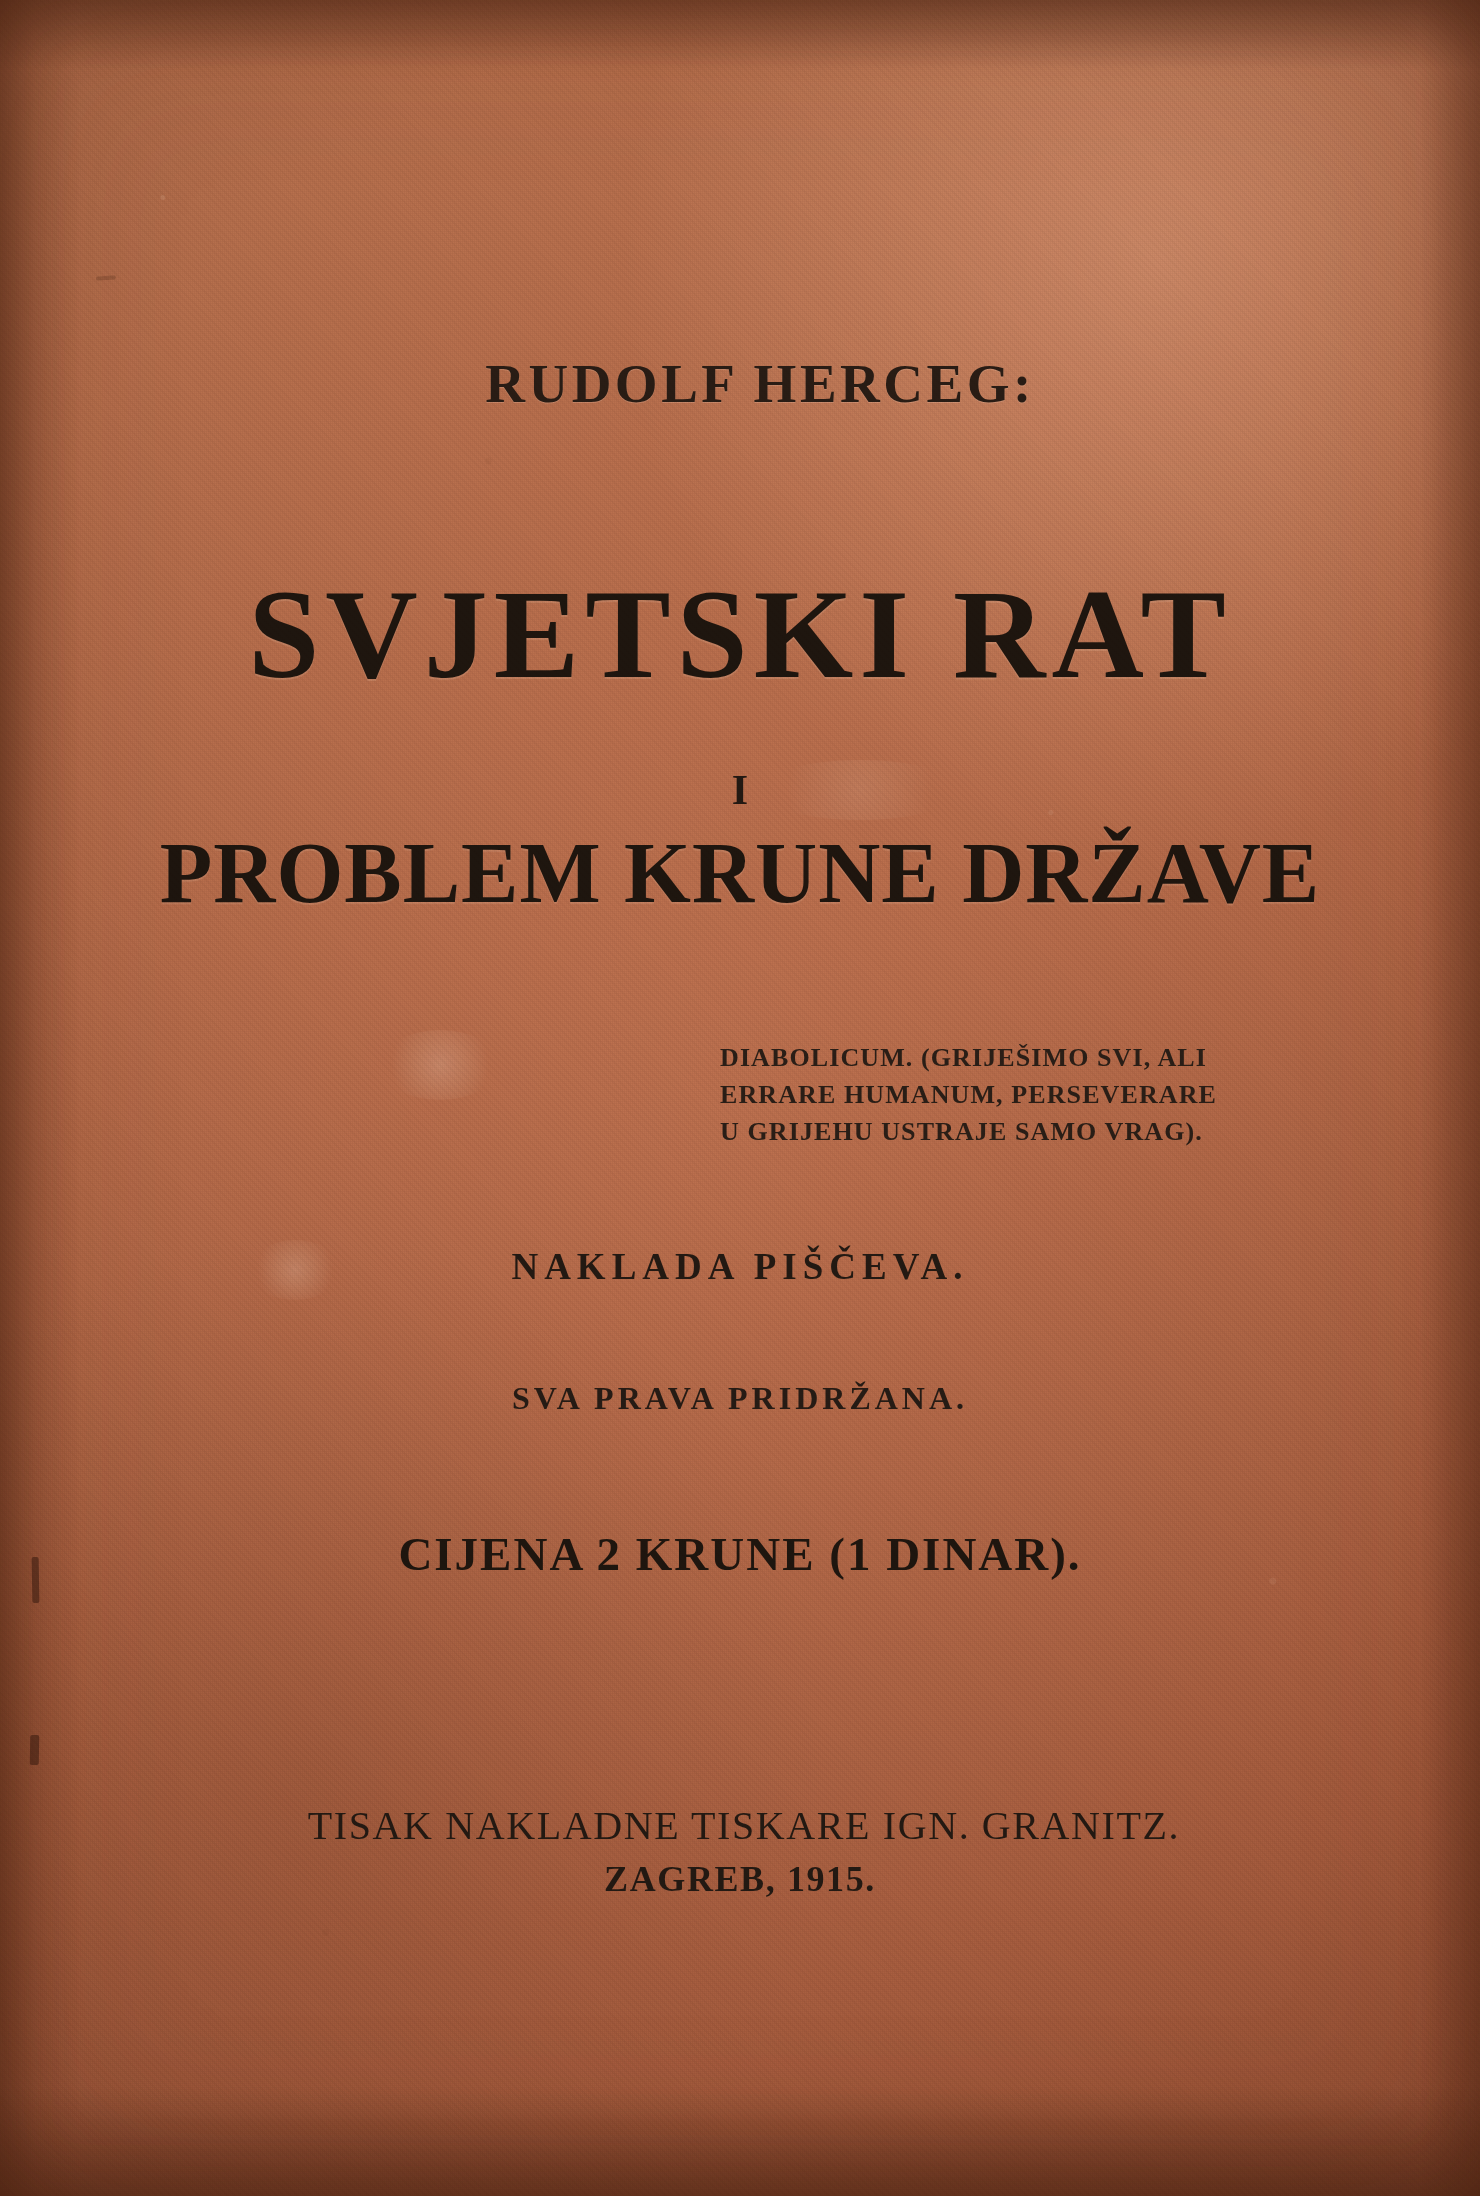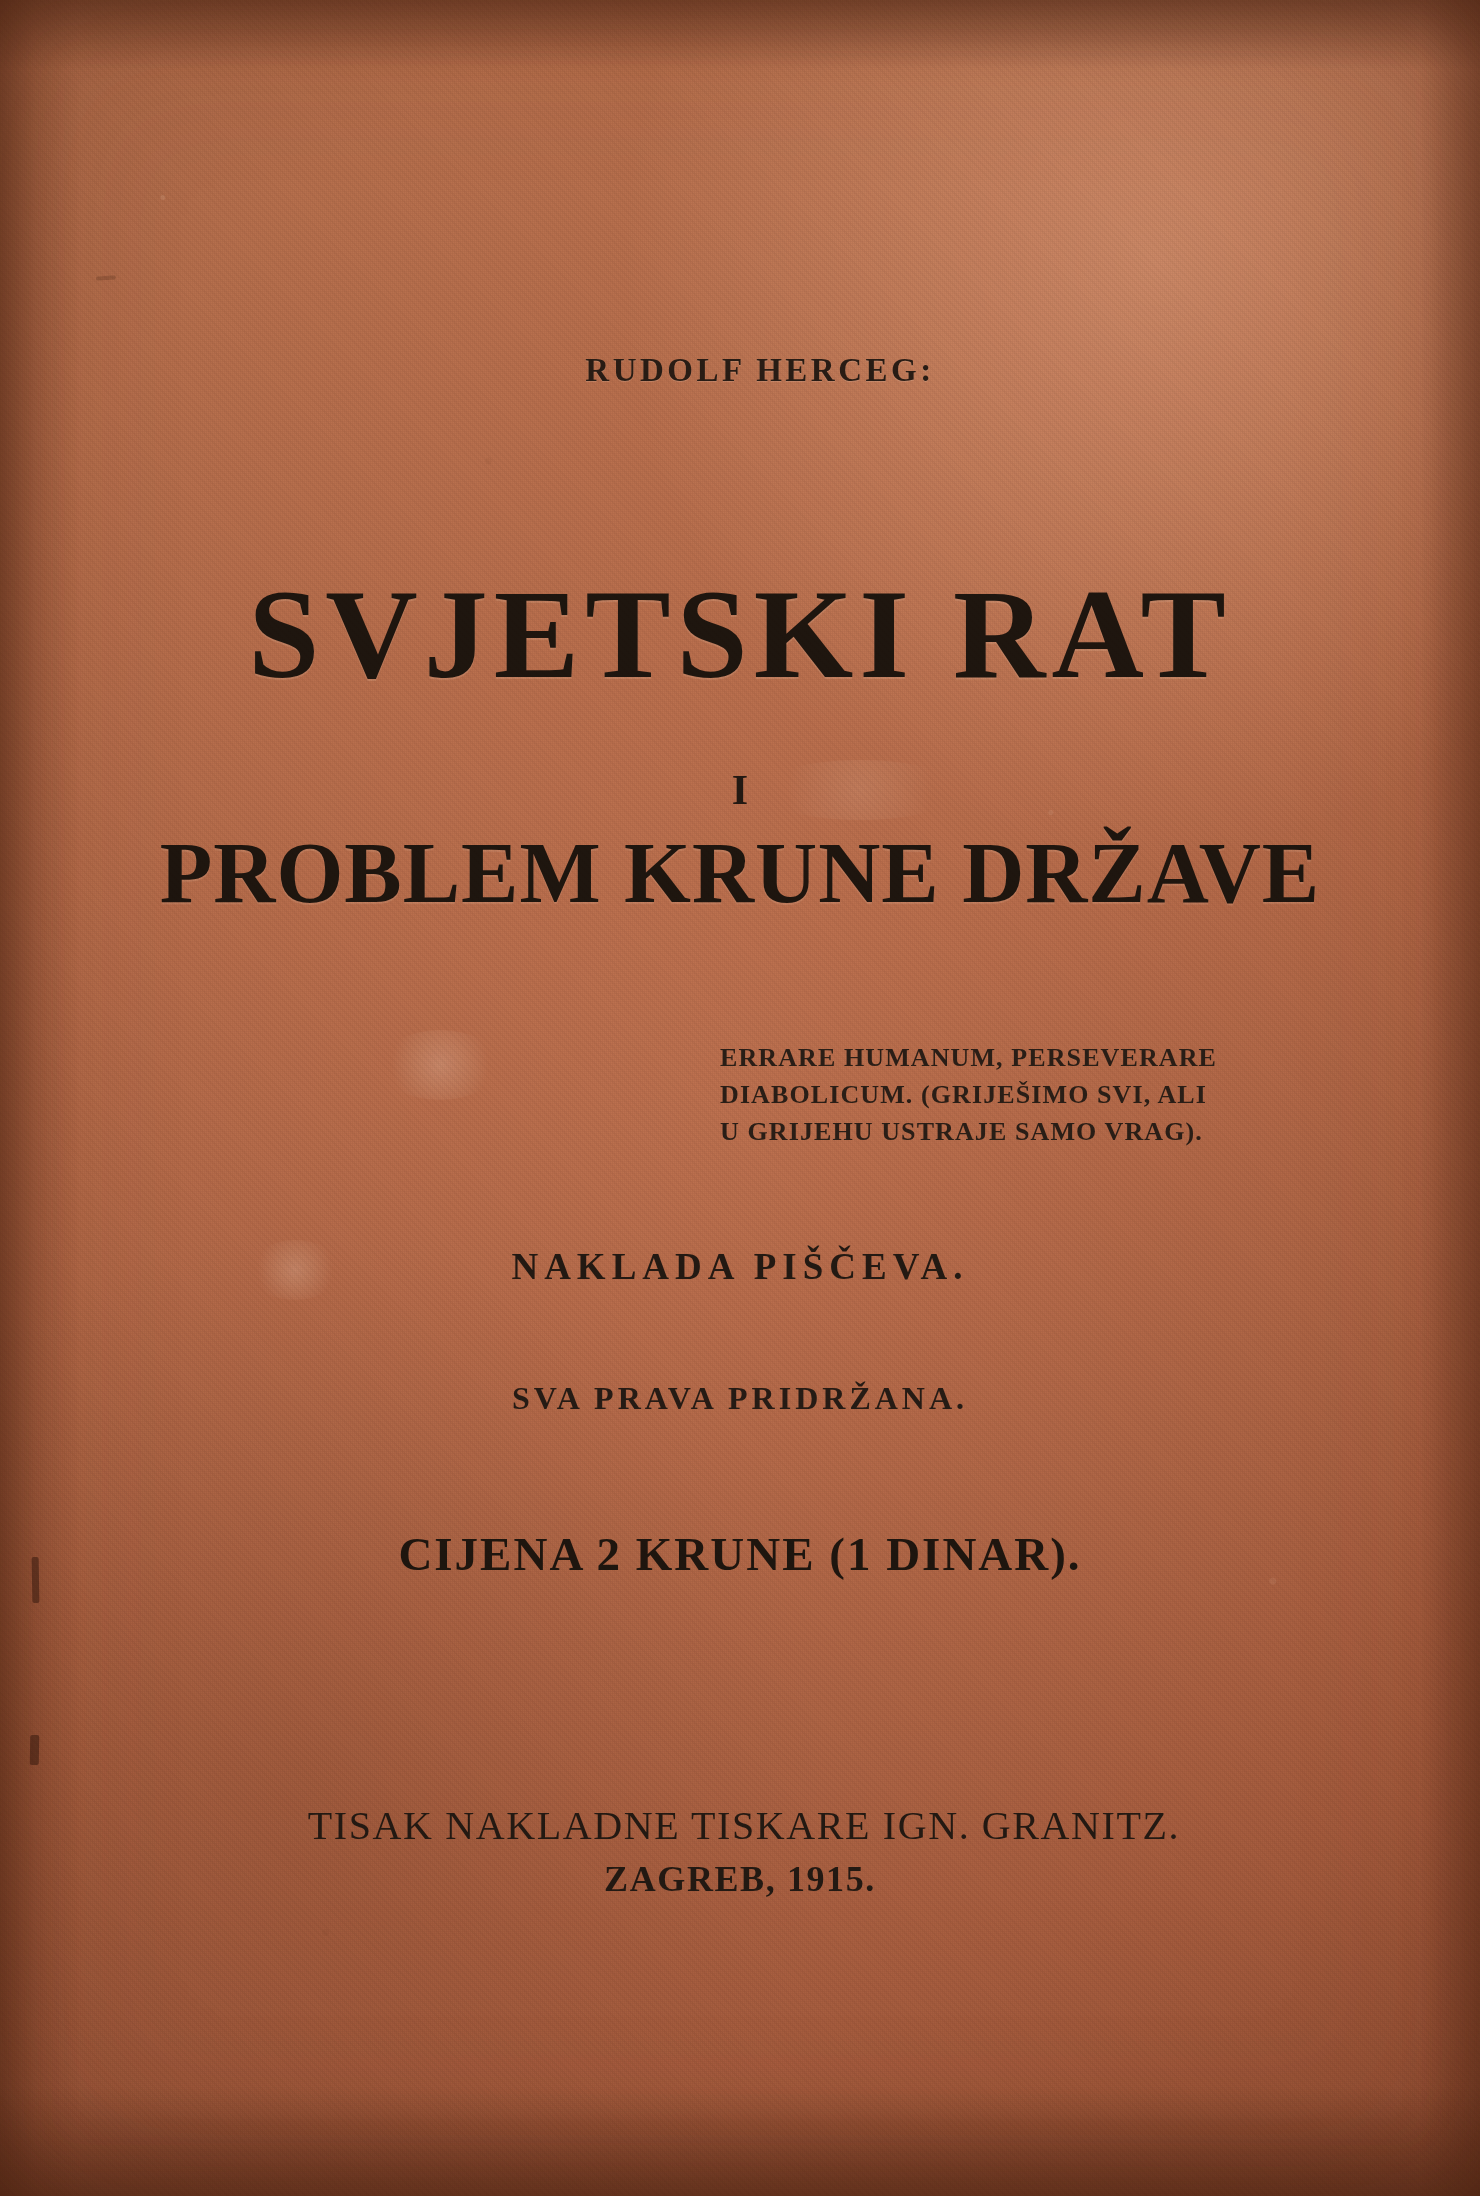--- a/index.html
+++ b/index.html
@@ -98,21 +98,21 @@
   .content {
     position: absolute;
     inset: 0;
     text-align: center;
     color: #241a14;
   }
 
   .author {
     position: absolute;
     top: 352px; left: 0; right: 0;
-    font-size: 33px;
+    font-size: 55px;
     letter-spacing: 3.5px;
     font-weight: 700;
     color: #2a1d15;
     text-shadow: 0 1px 0 rgba(255,220,195,0.22);
     margin-left: 40px;
   }
 
   .title-main {
     position: absolute;
     top: 570px; left: 0; right: 0;
@@ -221,22 +221,22 @@
 
     <div class="author">RUDOLF HERCEG:</div>
 
     <div class="title-main">SVJETSKI RAT</div>
 
     <div class="title-conj">I</div>
 
     <div class="title-sub">PROBLEM KRUNE DRŽAVE</div>
 
     <div class="motto">
+      <div>DIABOLICUM. (GRIJEŠIMO SVI, ALI</div>
       <div>ERRARE HUMANUM, PERSEVERARE</div>
-      <div>DIABOLICUM. (GRIJEŠIMO SVI, ALI</div>
       <div>U GRIJEHU USTRAJE SAMO VRAG).</div>
     </div>
 
     <div class="imprint-a">NAKLADA PIŠČEVA.</div>
 
     <div class="imprint-b">SVA PRAVA PRIDRŽANA.</div>
 
     <div class="price">CIJENA 2 KRUNE (1 DINAR).</div>
 
     <div class="printer">TISAK NAKLADNE TISKARE IGN. GRANITZ.</div>

